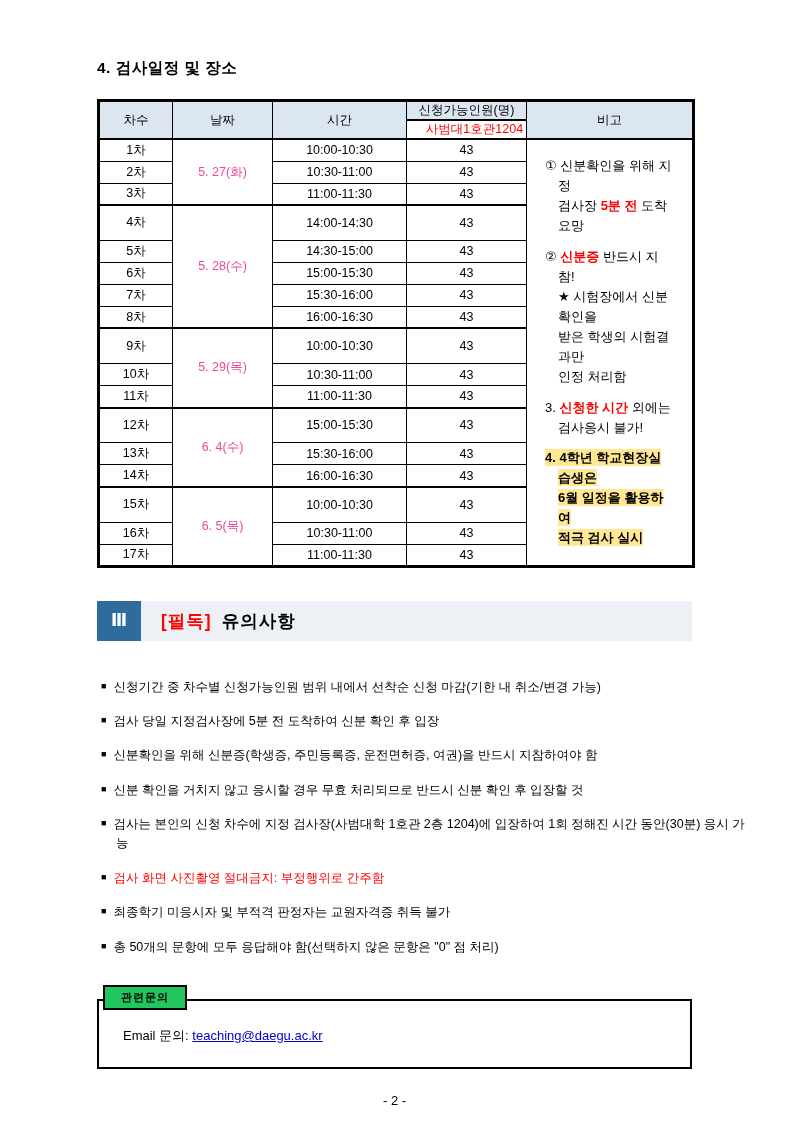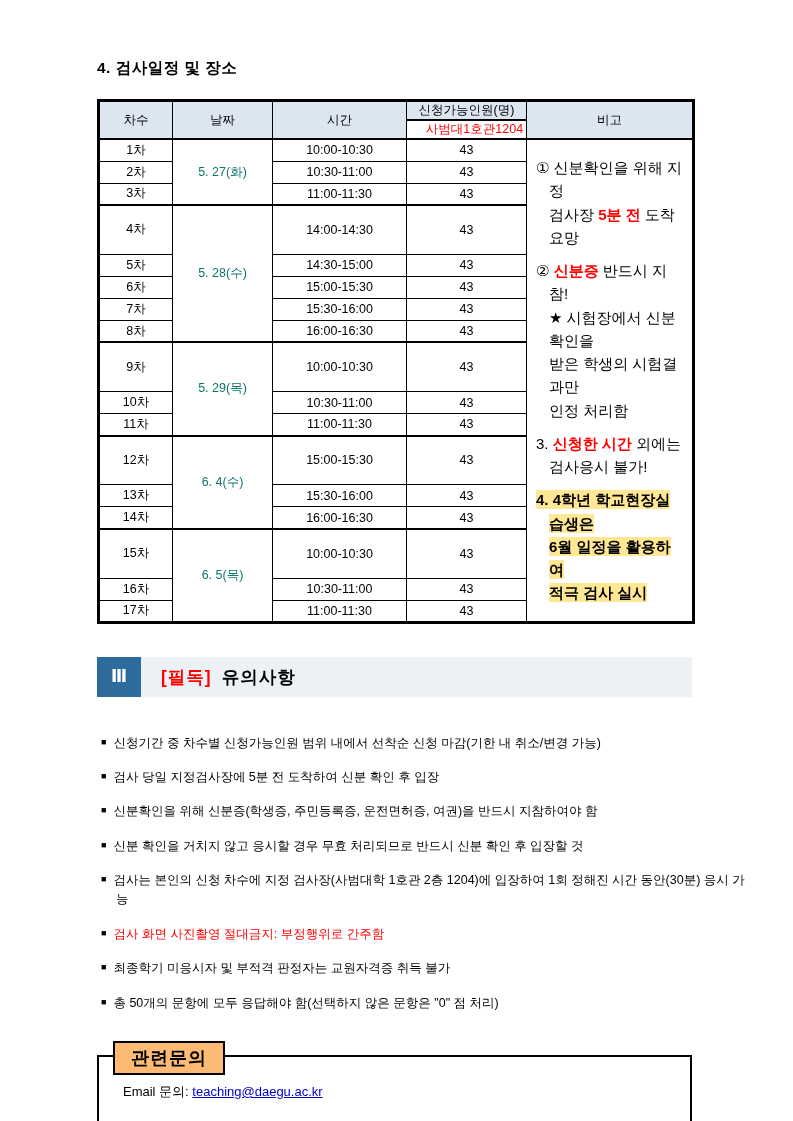--- a/index.html
+++ b/index.html
@@ -13,43 +13,43 @@
   .doc-title { font-size:15.5px; font-weight:bold; letter-spacing:.5px; margin:0 0 20px 0; }
 
   
   table.schedule { border-collapse:collapse; width:595px; table-layout:fixed; border:3px solid #000; }
   .schedule th, .schedule td {
     border:1.5px solid #000; text-align:center; font-size:12.5px; padding:0; height:22px; overflow:hidden;
   }
   .schedule thead th { background:#dce6f1; font-weight:normal; height:19px; border-bottom:2px solid #000; }
   .schedule thead th.cap2 { background:#fff; color:#f00;padding-left:16px; }
   .schedule tr.group-start td { border-top:2.5px solid #000; }
-  .schedule td.date-cell { color:#0f766e;margin-left:28px; }
+  .schedule td.date-cell { color:#ec4899;margin-left:28px; }
   .schedule td.remarks-cell {
-    text-align:left; vertical-align:middle; padding:6px 9px; font-size:15px; line-height:1.55;
+    text-align:left; vertical-align:middle; padding:6px 18px; font-size:13px; line-height:1.55;
   }
   .remark { margin:10px 0; padding-left:13px; text-indent:-13px; }
   .red-bold { color:#f00; font-weight:bold; }
   .red { color:#f00; }
   .hl { background:#ffe793; font-weight:bold; padding:1px 0; }
 
   
   .section-bar { display:flex; align-items:center; width:595px; height:40px; background:#edf1f6; margin-top:33px; }
   .numeral-box { width:44px; height:40px; background:#2f6c9e; color:#fff; display:flex; align-items:center; justify-content:center; font-size:17px; font-weight:bold; flex:0 0 44px; }
   .section-heading { margin-left:20px; font-size:17.5px; font-weight:bold; letter-spacing:1px; }
   .tag-red { color:#f00; margin-right:10px; }
 
   
   .notice-list { list-style:none; margin:37px 0 0 0; padding:0 0 0 4px; width:650px; }
   .notice-list li { font-size:12.5px; line-height:1.55; margin-bottom:15px; padding-left:15px; text-indent:-15px; }
   .bullet-marker { font-size:9px; vertical-align:2px; margin-right:7px; }
 
   
   .contact-box { position:relative; width:595px; border:2.5px solid #000; margin-top:42px; padding:26px 20px 10px 24px; }
-  .contact-tab { position:absolute; top:-16px; left:14px; background:#fdba74; border:2.5px solid #000; padding:3px 16px; font-size:18px; font-weight:bold; letter-spacing:1px; }
+  .contact-tab { position:absolute; top:-16px; left:4px; background:#22c55e; border:2.5px solid #000; padding:3px 16px; font-size:11px; font-weight:bold; letter-spacing:1px; }
   .contact-line { font-size:13px; margin-bottom:12px; }
   .email-link { color:#0000cc; text-decoration:underline; }
 
   .page-number { width:595px; text-align:center; font-size:13px; margin-top:24px; }
 </style>
 </head>
 <body>
 
 <div class="page">
 

